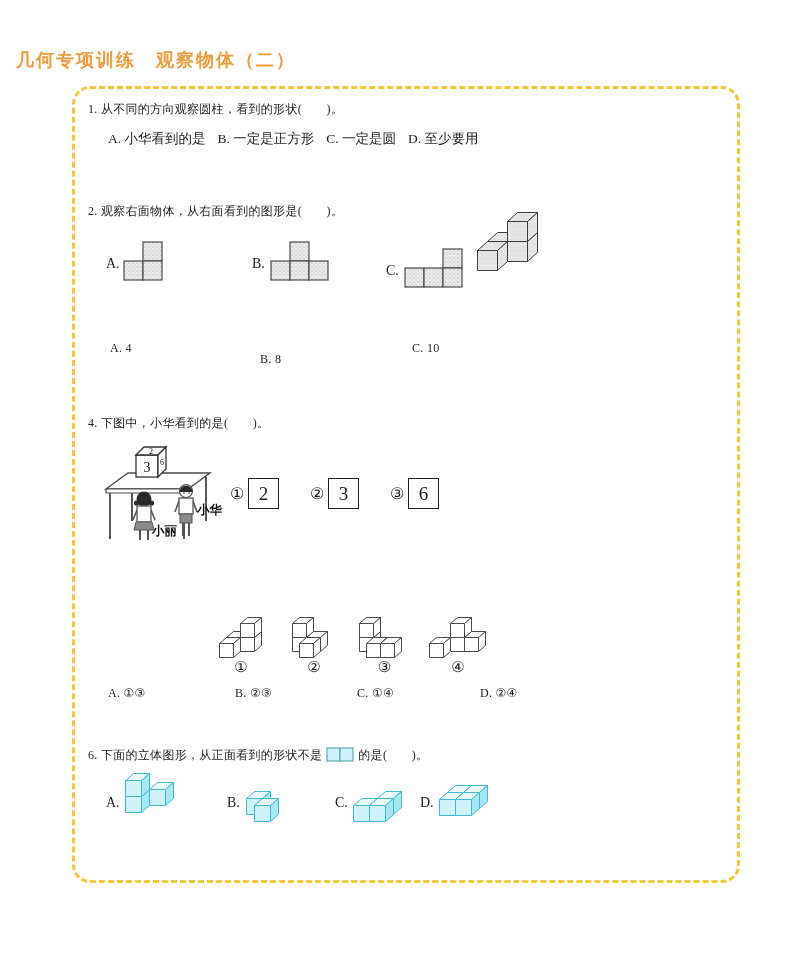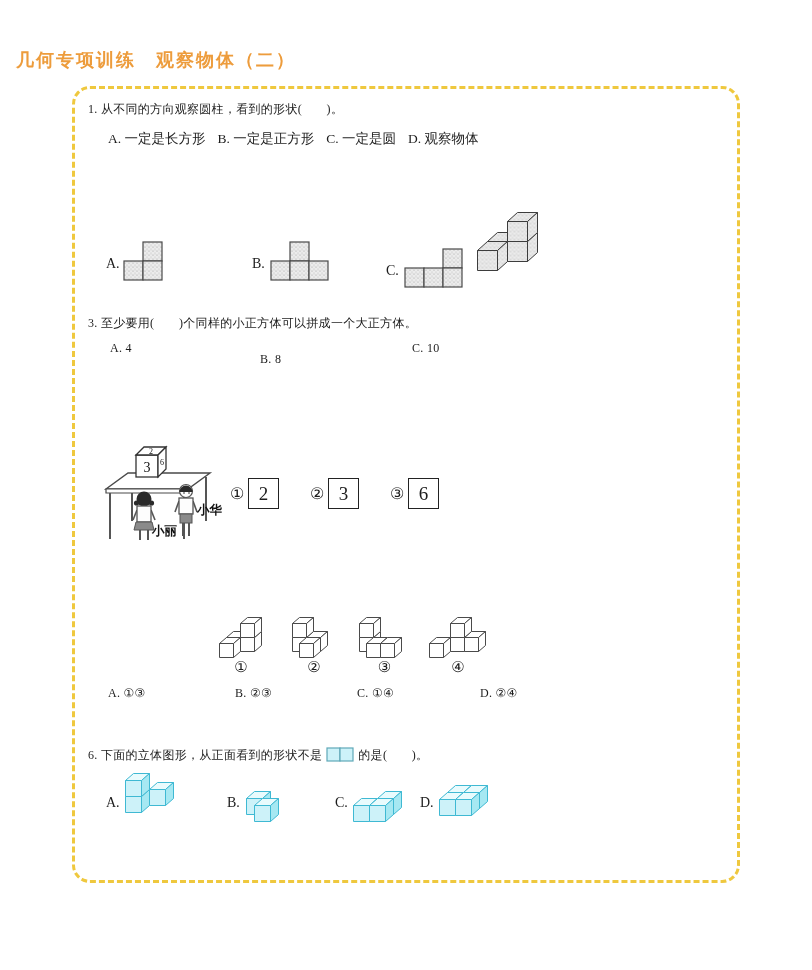--- a/index.html
+++ b/index.html
@@ -36,26 +36,27 @@
 </svg>
 
 <div class="page">
 
   <h1 class="title">几何专项训练　观察物体（二）</h1>
 
   <div class="sheet"></div>
 
   <div class="qtext" style="left:88px;top:101px">1. 从不同的方向观察圆柱，看到的形状(　　)。</div>
   <div class="optrow" style="left:108px;top:130px">
-    <span class="opt">A. 一定是长方形</span>
+    <span class="opt">A. 小华看到的是</span>
     <span class="opt">B. 一定是正方形</span>
     <span class="opt">C. 一定是圆</span>
-    <span class="opt">D. 观察物体</span>
+    <span class="opt">D. 至少要用</span>
   </div>
 
+  <div class="qtext" style="left:88px;top:203px">2. 观察右面物体，从右面看到的图形是(　　)。</div>
   <span class="figlabel" style="left:106px;top:256px">A.</span>
   <span class="fig" style="left:123px;top:241px"><svg width="40" height="40" viewBox="-1 -1 40 40">
         <rect x="19" y="0" width="19" height="19" fill="url(#stip)" stroke="#4a4a4a" stroke-width="1.2"></rect>
         <rect x="0" y="19" width="19" height="19" fill="url(#stip)" stroke="#4a4a4a" stroke-width="1.2"></rect>
         <rect x="19" y="19" width="19" height="19" fill="url(#stip)" stroke="#4a4a4a" stroke-width="1.2"></rect>
       </svg></span>
   <span class="figlabel" style="left:252px;top:256px">B.</span>
   <span class="fig" style="left:270px;top:241px"><svg width="59" height="40" viewBox="-1 -1 59 40">
         <rect x="19" y="0" width="19" height="19" fill="url(#stip)" stroke="#4a4a4a" stroke-width="1.2"></rect>
         <rect x="0" y="19" width="19" height="19" fill="url(#stip)" stroke="#4a4a4a" stroke-width="1.2"></rect>
@@ -77,25 +78,25 @@
         <polygon points="30,-29 40,-38 60,-38 50,-29" fill="url(#stip)" stroke="#3d3d3d" stroke-width="1" stroke-linejoin="round"></polygon>
         <polygon points="50,-9 60,-18 60,-38 50,-29" fill="url(#stip)" stroke="#3d3d3d" stroke-width="1" stroke-linejoin="round"></polygon>
         <polygon points="30,-29 50,-29 50,-49 30,-49" fill="url(#stip)" stroke="#3d3d3d" stroke-width="1" stroke-linejoin="round"></polygon>
         <polygon points="30,-49 40,-58 60,-58 50,-49" fill="url(#stip)" stroke="#3d3d3d" stroke-width="1" stroke-linejoin="round"></polygon>
         <polygon points="50,-29 60,-38 60,-58 50,-49" fill="url(#stip)" stroke="#3d3d3d" stroke-width="1" stroke-linejoin="round"></polygon>
         <polygon points="0,0 20,0 20,-20 0,-20" fill="url(#stip)" stroke="#3d3d3d" stroke-width="1" stroke-linejoin="round"></polygon>
         <polygon points="0,-20 10,-29 30,-29 20,-20" fill="url(#stip)" stroke="#3d3d3d" stroke-width="1" stroke-linejoin="round"></polygon>
         <polygon points="20,0 30,-9 30,-29 20,-20" fill="url(#stip)" stroke="#3d3d3d" stroke-width="1" stroke-linejoin="round"></polygon>
       </svg></span>
 
-  <div class="qtext" style="left:88px;top:315px">3. 至少要用(　　)个同样的小正方体可以拼成一个大正方体。</div>
   <span class="qtext" style="left:110px;top:341px">A. 4</span>
   <span class="qtext" style="left:260px;top:352px">B. 8</span>
   <span class="qtext" style="left:412px;top:341px">C. 10</span>
 
+  <div class="qtext" style="left:88px;top:415px">4. 下图中，小华看到的是(　　)。</div>
 
   <span class="fig" style="left:98px;top:437px">
     <svg width="135" height="112" viewBox="0 0 135 112">
 
       <line x1="34" y1="40" x2="34" y2="84" stroke="#555" stroke-width="2"></line>
       <line x1="108" y1="40" x2="108" y2="84" stroke="#555" stroke-width="2"></line>
 
       <polygon points="8,52 90,52 112,36 30,36" fill="#ffffff" stroke="#4a4a4a" stroke-width="1.4"></polygon>
       <polygon points="8,52 90,52 90,56 8,56" fill="#ffffff" stroke="#4a4a4a" stroke-width="1.2"></polygon>
 

